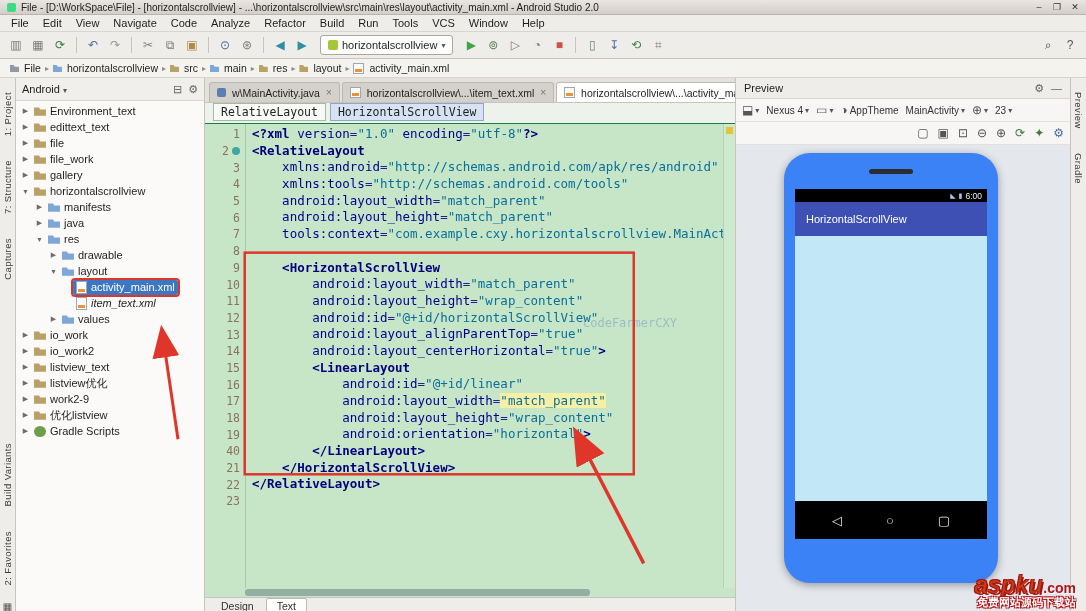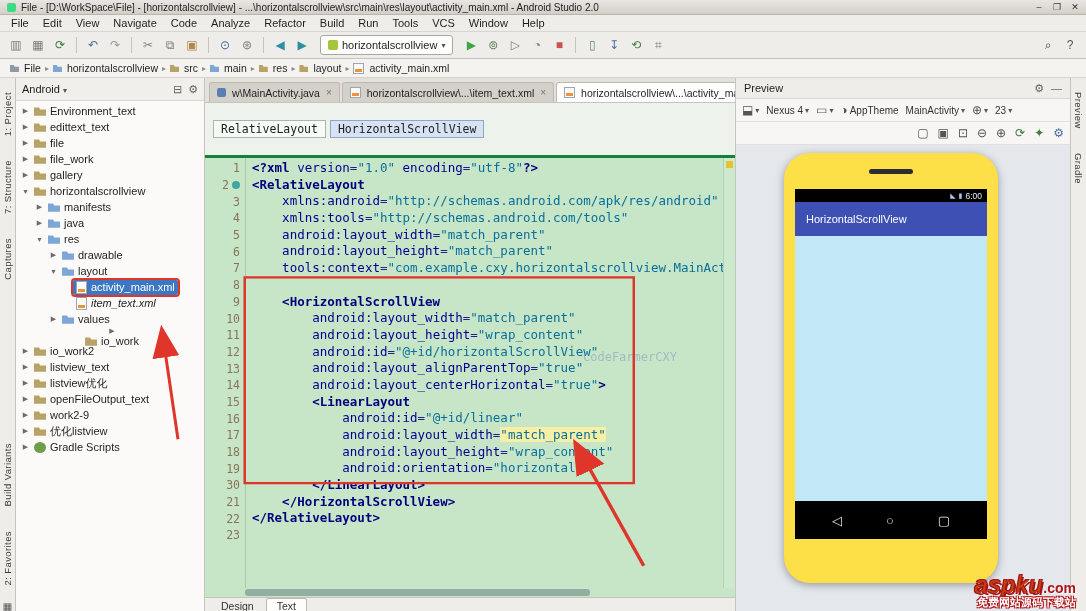--- a/index.html
+++ b/index.html
@@ -58,21 +58,21 @@
   .ti-xml::after{content:"";position:absolute;left:1px;right:1px;bottom:1px;height:3px;background:#E8943D}
   .ti-gradle{background:#6F9E49;border-radius:50%}
   .ti-java{background:#5B7FB5;border-radius:2px}
   
   .editor{flex:1;display:flex;flex-direction:column;min-width:0;background:#C7E6C8}
   .etabs{height:22px;flex:none;display:flex;align-items:flex-end;background:#E4E1DC;border-bottom:1px solid #C8C4BC;padding:2px 4px 0}
   .etab{display:inline-flex;align-items:center;gap:4px;height:19px;padding:0 7px;background:#D4D0CA;border:1px solid #BDB9B1;border-bottom:none;margin-right:2px;font-size:10.5px;cursor:pointer;border-radius:3px 3px 0 0;white-space:nowrap}
   .etab.active{background:#FFF}
   .eclose{color:#777;font-size:10px;margin-left:2px}
   .etabs-icons{margin-left:auto;display:flex;gap:7px;align-items:center;color:#555;padding:0 4px 3px 0}
-  .ebc{height:20px;flex:none;display:flex;align-items:center;gap:4px;background:#EDF2EC;border-bottom:3px solid #15803d;padding:16px 8px}
+  .ebc{height:20px;flex:none;display:flex;align-items:flex-start;gap:4px;background:#EDF2EC;border-bottom:1px solid #15803d;padding:0 8px}
   .bcbox{border:1px solid #A8B8A8;background:#F7FAF6;padding:1px 7px;font-family:"DejaVu Sans Mono",monospace;font-size:11.5px;color:#222;cursor:pointer}
   .bcbox.hl{background:#D7E3F4;border-color:#8FA6C8}
   .code-wrap{flex:1;position:relative;display:flex;min-height:0}
   .gutter{width:40px;flex:none;background:#C7E6C8;border-right:1px solid #A9C9AA;padding-top:2px}
   .gl{height:16.7px;display:flex;align-items:center;justify-content:flex-end;padding-right:5px;font-family:"DejaVu Sans Mono",monospace;font-size:11.5px;color:#8A7358}
   .gicon{width:8px;height:8px;border-radius:50%;background:#3FA7A0;margin-left:3px;flex:none}
   .code{flex:1;padding:2px 0 0 6px;font-family:"DejaVu Sans Mono",monospace;font-size:12.5px;line-height:16.7px;white-space:pre;color:#1F1F8F;overflow:hidden}
   .cl{height:16.7px}
   .tag{color:#00007F;font-weight:bold}
   .attr{color:#00008F}
@@ -90,21 +90,21 @@
   
   .preview{width:334px;flex:none;display:flex;flex-direction:column;background:#F4F3F1;border-left:1px solid #C8C4BC;min-width:0}
   .pv-head{height:20px;flex:none;display:flex;align-items:center;padding:0 8px;background:#EFEDE9;border-bottom:1px solid #DAD6CF}
   .pv-hicons{margin-left:auto;display:flex;gap:7px;color:#666}
   .pv-hicons span{cursor:pointer}
   .pv-row{height:22px;flex:none;display:flex;align-items:center;padding:0 6px;gap:7px;background:#F7F6F4;border-bottom:1px solid #E3E0DB;font-size:10px;color:#333;white-space:nowrap;overflow:hidden}
   .pv-row2{justify-content:flex-end;gap:9px}
   .pvi{display:inline-flex;align-items:center;gap:2px;cursor:pointer}
   .pv-ico{font-size:12px;cursor:pointer;color:#555}
   .canvas{flex:1;background:#E4E7EC;position:relative;overflow:hidden}
-  .phone{position:absolute;left:48px;top:8px;width:214px;height:430px;background:#fde047;border-radius:26px;padding:36px 11px 44px;box-sizing:border-box;box-shadow:0 2px 8px rgba(0,0,0,.35)}
+  .phone{position:absolute;left:48px;top:8px;width:214px;height:430px;background:#3b82f6;border-radius:26px;padding:36px 11px 44px;box-sizing:border-box;box-shadow:0 2px 8px rgba(0,0,0,.35)}
   .phone::before{content:"";position:absolute;top:16px;left:50%;transform:translateX(-50%);width:44px;height:5px;background:#2B2D31;border-radius:3px}
   .screen{width:100%;height:100%;display:flex;flex-direction:column;background:#fff}
   .sbar{height:13px;flex:none;background:#000;color:#E8ECF2;display:flex;align-items:center;justify-content:flex-end;gap:3px;font-size:8.5px;padding:0 5px}
   .sic{color:#A9C4E8;font-size:7px}
   .abar{height:34px;flex:none;background:#3E50B4;color:#fff;display:flex;align-items:center;padding-left:11px;font-size:11px}
   .pcontent{flex:1;background:#C2E8F8}
   .nbar{height:38px;flex:none;background:#000;display:flex;align-items:center;justify-content:center;gap:44px;color:#E8E8E8;font-size:13px}
   .nbar span{cursor:pointer}
   
   .watermark{position:absolute;right:10px;bottom:2px;text-align:right;z-index:50;pointer-events:none;line-height:1.05}
@@ -347,21 +347,21 @@
               <span class="tlabel">item_text.xml</span>
             </span>
           </div>
           <div class="trow" style="padding-left: 32px;">
             <span class="tarrow">▶</span>
             <span class="tinner">
               <span class="ti ti-folder-blue"></span>
               <span class="tlabel">values</span>
             </span>
           </div>
-          <div class="trow" style="padding-left: 4px; flex-direction: column;">
+          <div class="trow" style="padding-left: 4px;">
             <span class="tarrow">▶</span>
             <span class="tinner">
               <span class="ti ti-folder"></span>
               <span class="tlabel">io_work</span>
             </span>
           </div>
           <div class="trow" style="padding-left: 4px;">
             <span class="tarrow">▶</span>
             <span class="tinner">
               <span class="ti ti-folder"></span>
@@ -373,27 +373,20 @@
             <span class="tinner">
               <span class="ti ti-folder"></span>
               <span class="tlabel">listview_text</span>
             </span>
           </div>
           <div class="trow" style="padding-left: 4px;">
             <span class="tarrow">▶</span>
             <span class="tinner">
               <span class="ti ti-folder"></span>
               <span class="tlabel">listview优化</span>
-            </span>
-          </div>
-          <div class="trow" style="padding-left: 4px;">
-            <span class="tarrow">▶</span>
-            <span class="tinner">
-              <span class="ti ti-folder"></span>
-              <span class="tlabel">openFileOutput_text</span>
             </span>
           </div>
           <div class="trow" style="padding-left: 4px;">
             <span class="tarrow">▶</span>
             <span class="tinner">
               <span class="ti ti-folder"></span>
               <span class="tlabel">work2-9</span>
             </span>
           </div>
           <div class="trow" style="padding-left: 4px;">
@@ -495,21 +488,21 @@
             <div class="gl">
               <span>17</span>
             </div>
             <div class="gl">
               <span>18</span>
             </div>
             <div class="gl">
               <span>19</span>
             </div>
             <div class="gl">
-              <span>30</span>
+              <span>40</span>
             </div>
             <div class="gl">
               <span>21</span>
             </div>
             <div class="gl">
               <span>22</span>
             </div>
             <div class="gl">
               <span>23</span>
             </div>

